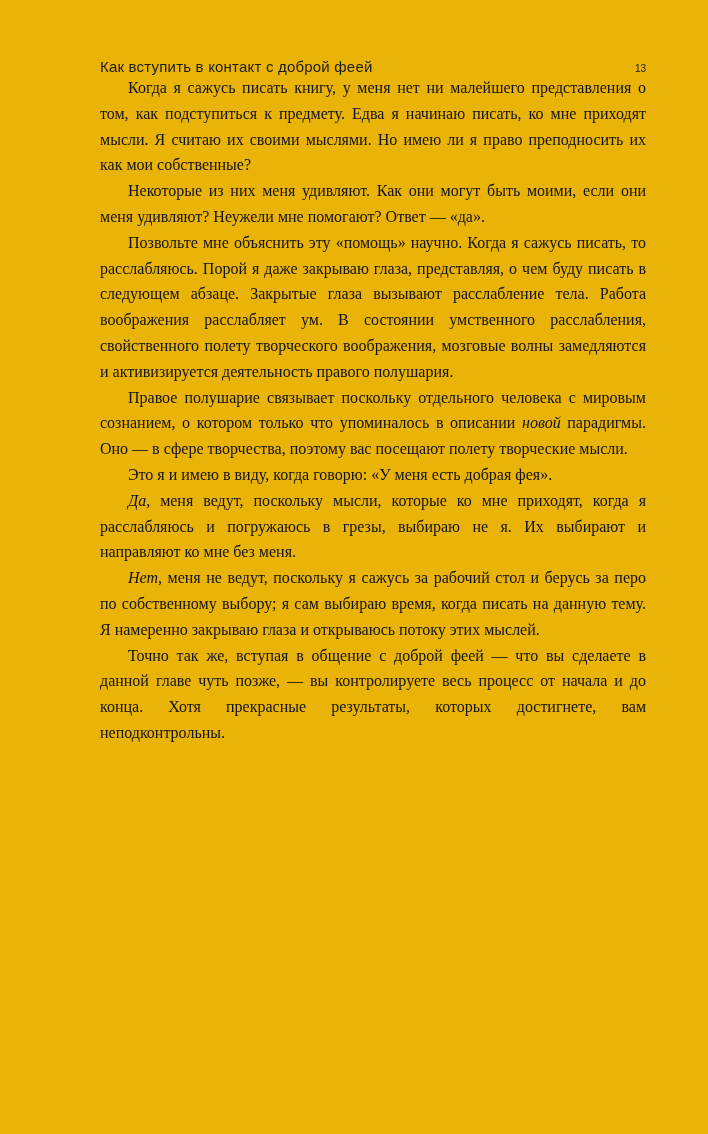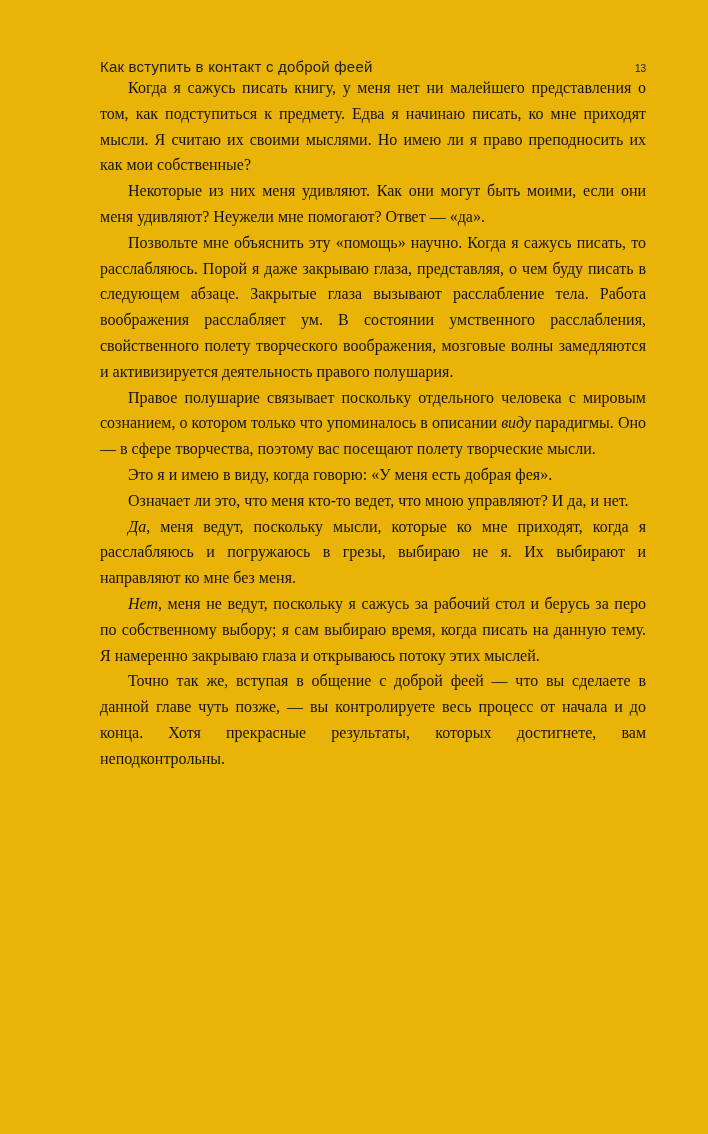--- a/index.html
+++ b/index.html
@@ -65,21 +65,20 @@
 <div class="page">
   <div class="content">
     <div class="header-row">
       <span class="running-head">Как вступить в контакт с доброй феей</span>
       <span class="page-number">13</span>
     </div>
     <div class="body-text">
         <p><span>Когда я сажусь писать книгу, у меня нет ни малейшего представления о том, как подступиться к предмету. Едва я начинаю писать, ко мне приходят мысли. Я считаю их своими мыслями. Но имею ли я право преподносить их как мои собственные?</span></p>
         <p><span>Некоторые из них меня удивляют. Как они могут быть моими, если они меня удивляют? Неужели мне помогают? Ответ — «да».</span></p>
         <p><span>Позвольте мне объяснить эту «помощь» научно. Когда я сажусь писать, то расслабляюсь. Порой я даже закрываю глаза, представляя, о чем буду писать в следующем абзаце. Закрытые глаза вызывают расслабление тела. Работа воображения расслабляет ум. В состоянии умственного расслабления, свойственного полету творческого воображения, мозговые волны замедляются и активизируется деятельность правого полушария.</span></p>
-        <p><span>Правое полушарие связывает поскольку отдельного человека с мировым сознанием, о котором только что упоминалось в описании </span><em>виду</em><span> парадигмы. Оно — в сфере творчества, поэтому вас посещают полету творческие мысли.</span></p>
+        <p><span>Правое полушарие связывает поскольку отдельного человека с мировым сознанием, о котором только что упоминалось в описании </span><em>новой</em><span> парадигмы. Оно — в сфере творчества, поэтому вас посещают полету творческие мысли.</span></p>
         <p><span>Это я и имею в виду, когда говорю: «У меня есть добрая фея».</span></p>
-        <p><span>Означает ли это, что меня кто-то ведет, что мною управляют? И да, и нет.</span></p>
         <p><em>Да</em><span>, меня ведут, поскольку мысли, которые ко мне приходят, когда я расслабляюсь и погружаюсь в грезы, выбираю не я. Их выбирают и направляют ко мне без меня.</span></p>
         <p><em>Нет</em><span>, меня не ведут, поскольку я сажусь за рабочий стол и берусь за перо по собственному выбору; я сам выбираю время, когда писать на данную тему. Я намеренно закрываю глаза и открываюсь потоку этих мыслей.</span></p>
         <p><span>Точно так же, вступая в общение с доброй феей — что вы сделаете в данной главе чуть позже, — вы контролируете весь процесс от начала и до конца. Хотя прекрасные результаты, которых достигнете, вам неподконтрольны.</span></p>
       </div>
   </div>
 </div>
 
 </body></html>

